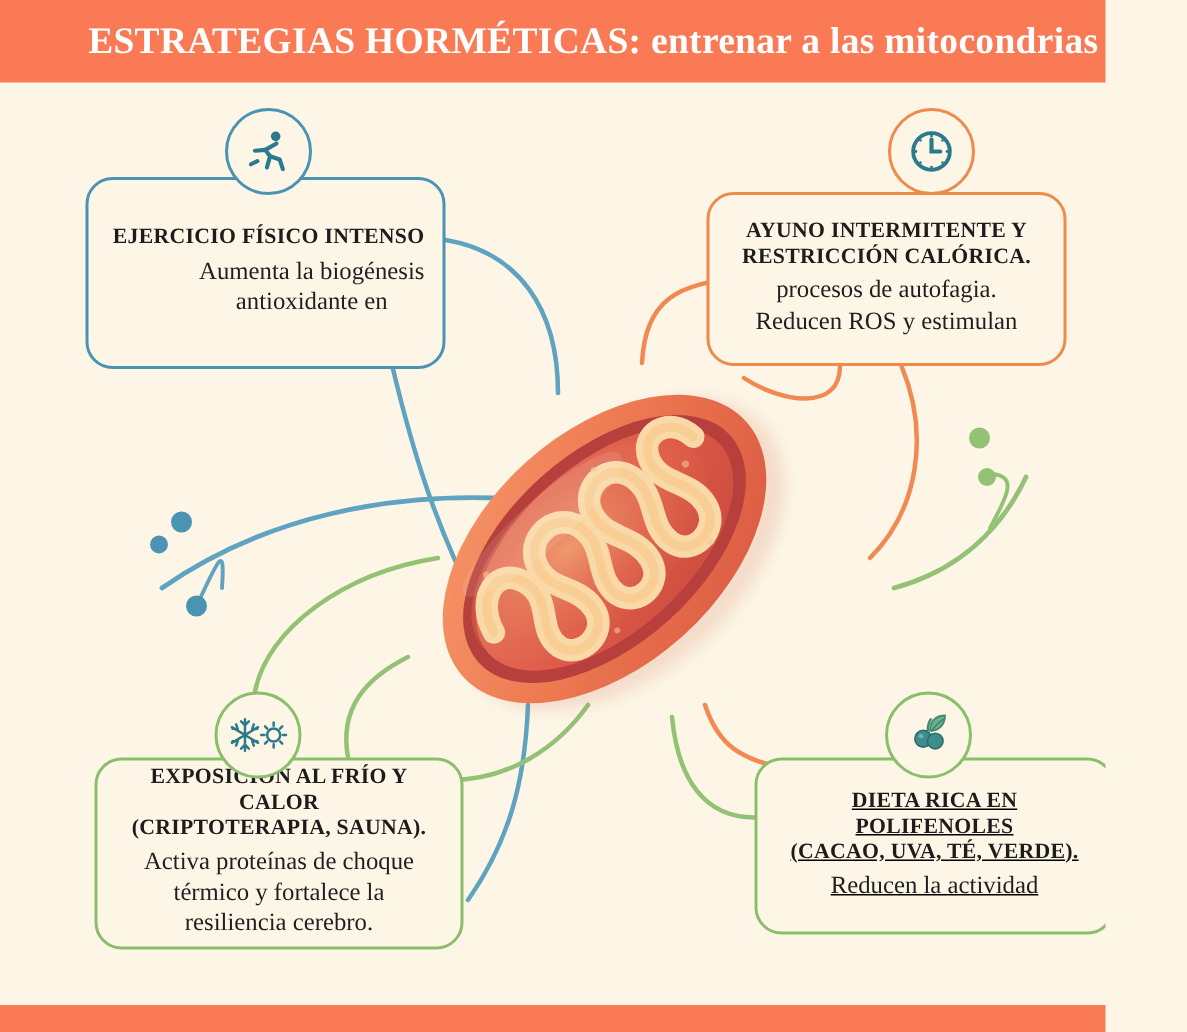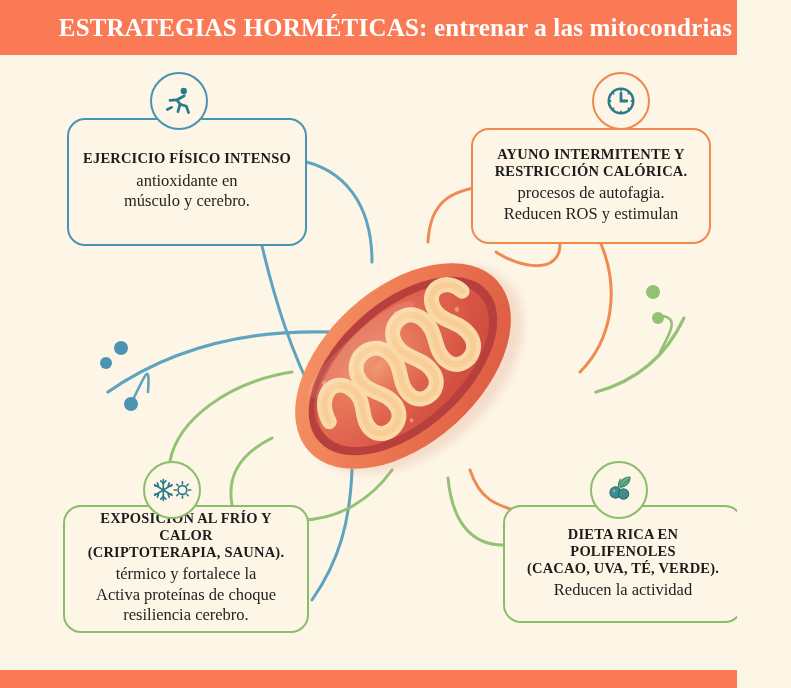--- a/index.html
+++ b/index.html
@@ -50,24 +50,24 @@
     color:#1C1C1C;
     letter-spacing:.2px;
   }
   .card .b{
     font-size:16.5px;
     line-height:1.24;
     color:#1F1F1F;
     margin-top:3px;
   }
 
-  #card-exercise{left:67px; top:118px; width:240px; height:128px; border-color:#4B93B3;}
+  #card-exercise{left:57px; top:118px; width:240px; height:128px; border-color:#4B93B3;align-items:flex-end;}
   #card-fasting {left:471px;top:128px; width:240px; height:116px; border-color:#EE8A4C;}
   #card-thermal {left:63px; top:505px; width:246px; height:128px; border-color:#8BBE6B;}
-  #card-diet    {left:503px;top:505px; width:240px; height:118px; border-color:#8BBE6B;}
+  #card-diet    {left:503px;top:505px; width:240px; height:118px; border-color:#8BBE6B;text-decoration:underline;}
 
   
   .badge{
     position:absolute;
     width:54px;height:54px;
     border-radius:50%;
     background:#FDF6E7;
     border:2px solid #4B93B3;
     display:flex;align-items:center;justify-content:center;
     z-index:7;
@@ -195,22 +195,22 @@
       <path d="M17 19 L23 21 L25 27"></path>
       <path d="M14 15 L7.5 15.5"></path>
       <path d="M9 22 L5 24"></path>
     </svg>
   </div>
   <div class="card" id="card-exercise">
     <div class="t">
       <div>EJERCICIO FÍSICO INTENSO</div>
     </div>
     <div class="b">
+      <div>Aumenta la biogénesis</div>
       <div>antioxidante en</div>
-      <div>músculo y cerebro.</div>
     </div>
   </div>
 
   <div class="badge" id="badge-fasting">
     <svg width="34" height="34" viewBox="0 0 32 32" fill="none" stroke="#2B7A8C" stroke-width="2.4" stroke-linecap="round">
       <circle cx="16" cy="16" r="11.5"></circle>
       <path d="M16 8.5 L16 16 L21.5 16" stroke-width="2.6"></path>
       <g fill="#2B7A8C" stroke="none">
         <circle cx="16" cy="6.2" r="0.9"></circle>
           <circle cx="25.8" cy="16" r="0.9"></circle>
@@ -249,22 +249,22 @@
                  M41.6 9.4 L39.9 11.1 M30.1 20.9 L28.4 22.6"></path>
       </g>
     </svg>
   </div>
   <div class="card" id="card-thermal">
     <div class="t">
       <div>EXPOSICIÓN AL FRÍO Y CALOR</div>
       <div>(CRIPTOTERAPIA, SAUNA).</div>
     </div>
     <div class="b">
+      <div>Activa proteínas de choque</div>
       <div>térmico y fortalece la</div>
-      <div>Activa proteínas de choque</div>
       <div>resiliencia cerebro.</div>
     </div>
   </div>
 
   <div class="badge" id="badge-diet">
     <svg width="32" height="32" viewBox="0 0 32 32">
       <path d="M17 13 C 17 5, 23 3, 27 3 C 27 9, 23 13.5, 17 13 Z" fill="#6FB090" stroke="#3E8C6E" stroke-width="1.2"></path>
       <path d="M18 13.5 C 20 10, 23 7.5, 26 5.5" stroke="#3E8C6E" stroke-width="1.2" fill="none" stroke-linecap="round"></path>
       <path d="M15.5 13 C 15.5 9, 16.5 7, 17.5 5.5" stroke="#3E8C6E" stroke-width="1.6" fill="none" stroke-linecap="round"></path>
       <circle cx="12.5" cy="18.5" r="5.6" fill="#3E8C8C" stroke="#2B6E6E" stroke-width="1.1"></circle>

